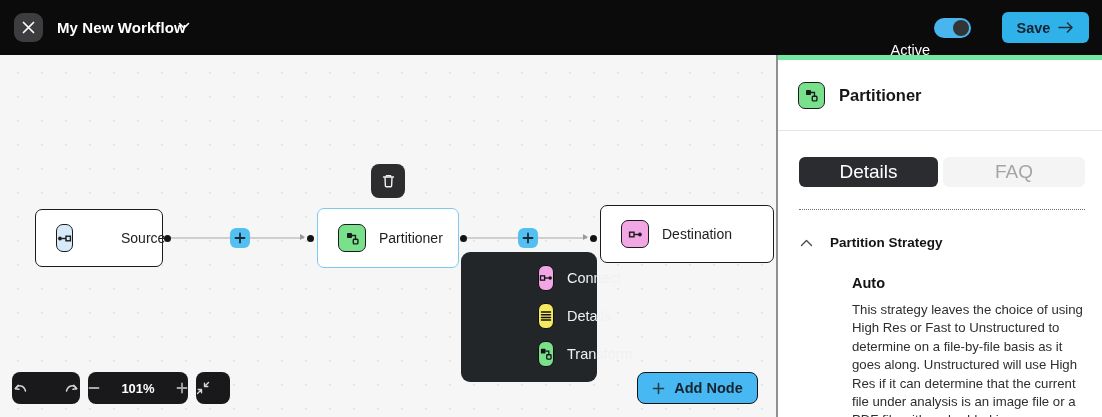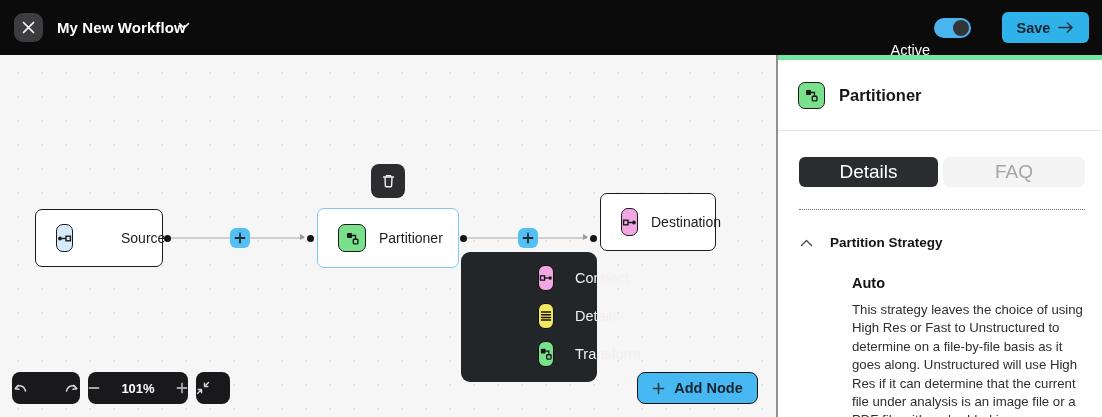--- a/index.html
+++ b/index.html
@@ -47,21 +47,21 @@
   .plus-btn { position:absolute; width:20px; height:20px; background:#54c0f1;
     border-radius:6px; display:flex; align-items:center; justify-content:center;
     cursor:pointer; }
 
   #trash-btn { position:absolute; left:371px; top:109px; width:34px; height:34px;
     background:#2d2d30; border-radius:8px; display:flex; align-items:center;
     justify-content:center; cursor:pointer; }
 
   #node-menu { position:absolute; left:461px; top:197px; width:136px; height:130px;
     background:#232629; border-radius:9px; padding:7px 0; }
-  .menu-item { height:38px; display:flex; align-items:center; gap:21px;
+  .menu-item { height:38px; display:flex; align-items:center; gap:13px;
     padding-left:29px; cursor:pointer;margin-left:48px; }
   .menu-icon { width:26px; height:26px; border:1.5px solid #111; border-radius:7px;
     display:flex; align-items:center; justify-content:center; }
   .menu-label { color:#f0f0f0; font-size:14.5px; }
 
   .ctl { position:absolute; top:317px; height:32px; background:#19191b;
     border-radius:8px; display:flex; align-items:center; justify-content:space-between; }
   #undo-redo { left:12px; width:68px; gap:16px; }
   #zoom-ctl { left:88px; width:100px; gap:12px; }
   #zoom-level { color:#fff; font-size:13px; font-weight:700; }
@@ -160,21 +160,21 @@
     <div class="node-icon" style="background:#79e18c;">
       <svg width="15" height="15" viewBox="0 0 15 15">
           <rect x="2" y="2" width="5" height="5" rx="0.8" fill="#1c1c1c"></rect>
           <path d="M7 4.5 H10.5 V8.5" stroke="#1c1c1c" stroke-width="1.3" fill="none"></path>
           <rect x="8.3" y="8.3" width="4.6" height="4.6" rx="0.8" fill="none" stroke="#1c1c1c" stroke-width="1.4"></rect>
         </svg>
     </div>
     <span class="node-label">Partitioner</span>
   </div>
 
-  <div class="node" style="left:600px; top:138px; width:116px; height:58px;">
+  <div class="node" style="left:600px; top:150px; width:174px; height:58px;">
     <div class="node-icon" style="background:#f2a6e4;">
       <svg width="15" height="15" viewBox="0 0 15 15">
           <rect x="1.6" y="5.2" width="4.4" height="4.6" fill="none" stroke="#1c1c1c" stroke-width="1.4"></rect>
           <path d="M6 7.5 H10.2" stroke="#1c1c1c" stroke-width="1.4"></path>
           <circle cx="11.9" cy="7.5" r="1.9" fill="#1c1c1c"></circle>
         </svg>
     </div>
     <span class="node-label">Destination</span>
   </div>
 

